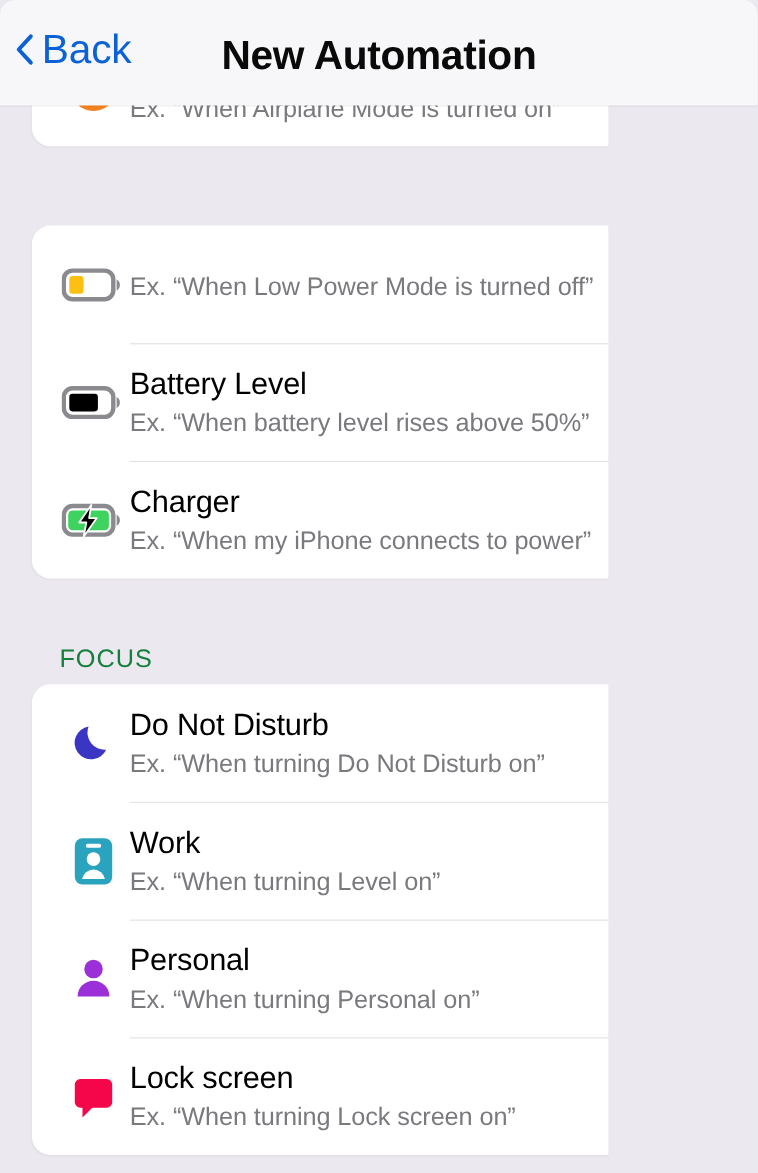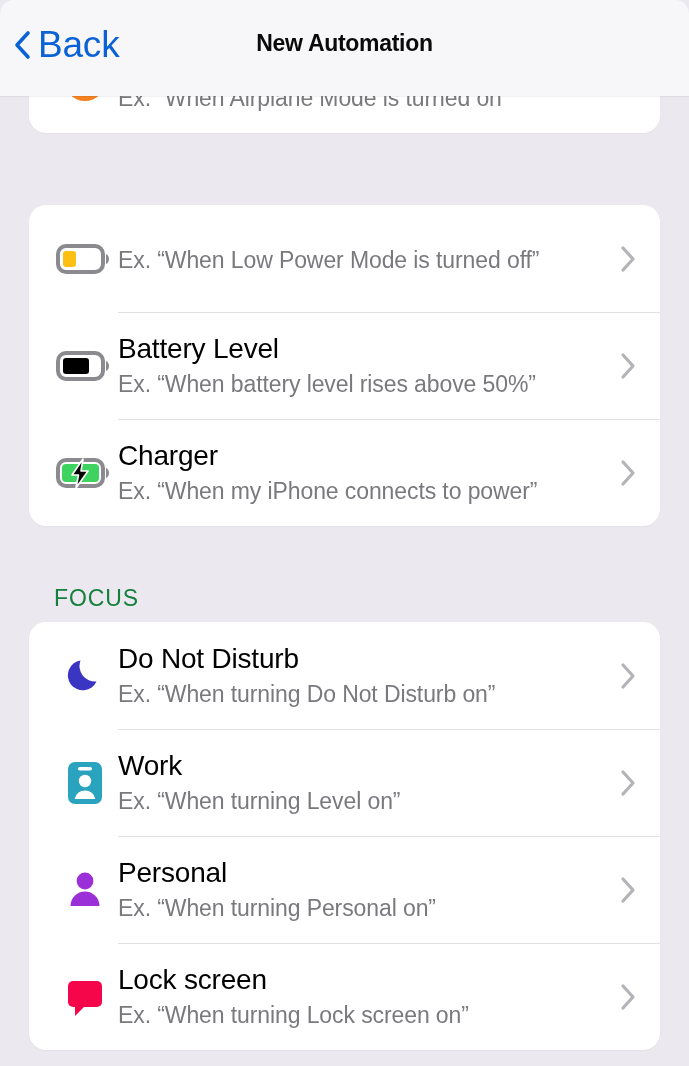--- a/index.html
+++ b/index.html
@@ -22,21 +22,21 @@
     height: 1066px;
     background: #ebe9ef;
     overflow: hidden;
   }
 
   
   .scroll-area {
     position: absolute;
     top: 0;
     left: 0;
-    width: 689px;
+    width: 553px;
     height: 1066px;
     overflow: hidden;
   }
 
   
   .navbar {
     position: absolute;
     top: 0;
     left: 0;
     width: 689px;
@@ -67,21 +67,21 @@
     font-size: 37px;
     letter-spacing: -0.2px;
     line-height: 1;
   }
   .nav-title {
     position: absolute;
     left: 0;
     top: 30px;
     width: 689px;
     text-align: center;
-    font-size: 23px;
+    font-size: 37px;
     font-weight: bold;
     color: #0a0a0a;
     letter-spacing: -0.3px;
   }
 
   
   .group {
     position: absolute;
     left: 29px;
     width: 631px;

